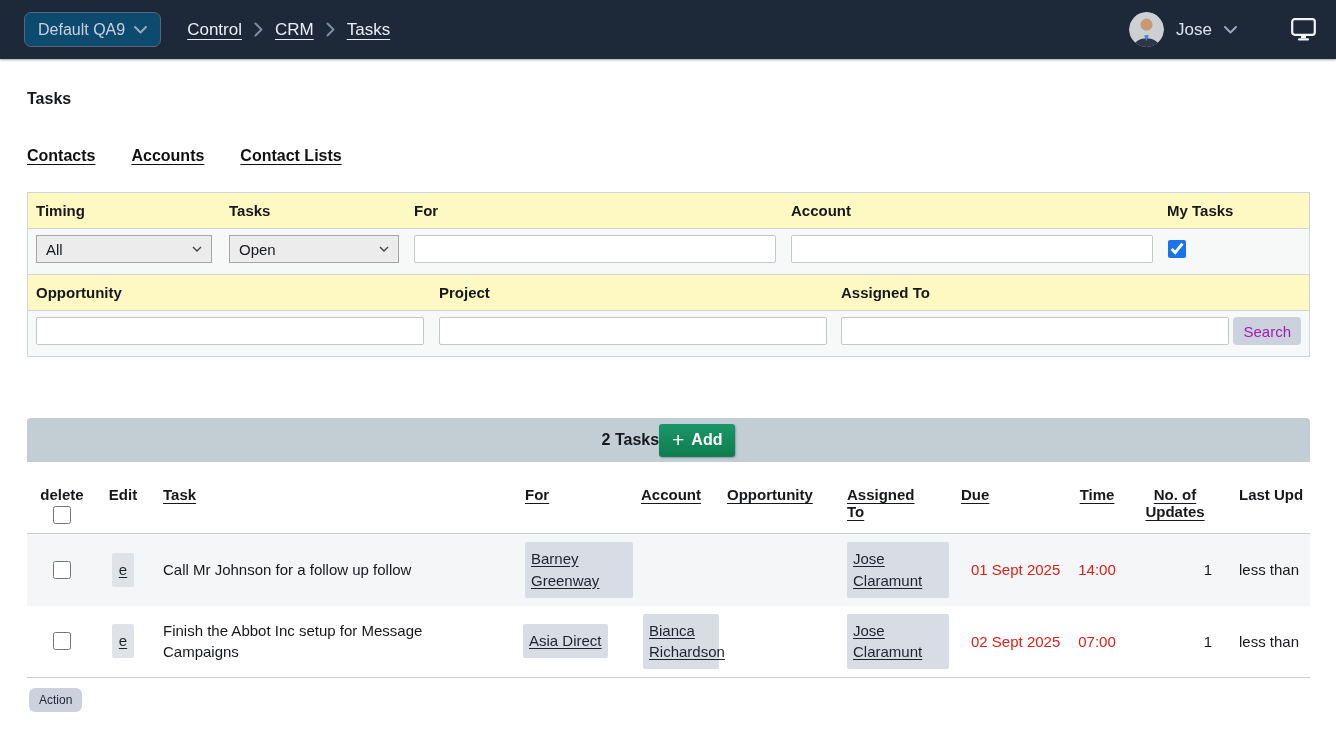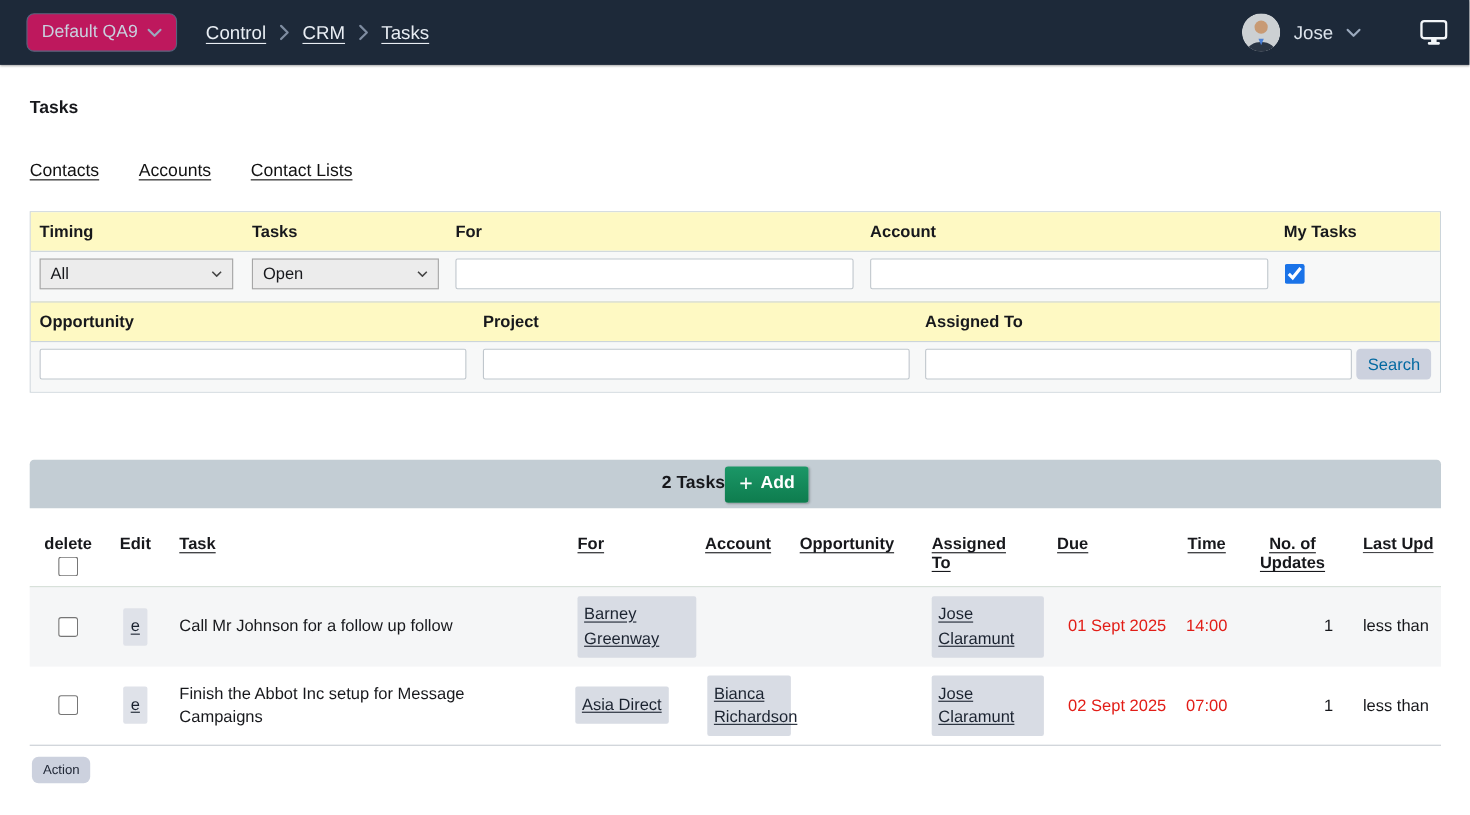--- a/index.html
+++ b/index.html
@@ -2,39 +2,39 @@
 <html><head>
 <meta charset="utf-8">
 <style>
   * { box-sizing: border-box; margin: 0; padding: 0; }
   html,body { width:1336px; height:741px; overflow:hidden; background:#fff;
     font-family:"Liberation Sans", sans-serif; color:#17181c; }
 
   
   .topbar { height:59px; background:#1d2939; display:flex; align-items:center;
     padding:0 20px 0 24px; box-shadow:0 1px 2px rgba(0,0,0,.35); }
-  .workspace { display:flex; align-items:center; gap:9px; background:#be185d;
+  .workspace { display:flex; align-items:center; gap:9px; background:#0c4a6e;
     border:1px solid #57647e; border-radius:7px; height:35px; padding:0 13px;
     color:#c9d1df; font-size:16px; cursor:pointer;justify-content:flex-end; }
   .breadcrumb { display:flex; align-items:center; margin-left:26px; gap:12px; }
   .breadcrumb a { color:#e9eef4; font-size:17px; text-decoration:underline;
     text-underline-offset:4px; cursor:pointer; }
   .crumb-sep { display:flex; align-items:center; }
   .spacer { flex:1; }
   .usermenu { display:flex; align-items:center; gap:12px; cursor:pointer; }
   .avatar { width:35px; height:35px; border-radius:50%; overflow:hidden; flex:0 0 auto; }
   .username { color:#dde4ec; font-size:17px; }
   .display-btn { margin-left:54px; display:flex; align-items:center; cursor:pointer; }
 
   
   main { padding:0 26px 0 27px; }
   h1.page-title { font-size:16px; font-weight:bold; margin-top:31px; }
   .tabs { margin-top:39px; display:flex; gap:36px; }
   .tabs a { color:#111; font-size:16px; text-decoration:underline;
-    text-underline-offset:3px; cursor:pointer; }
+    text-underline-offset:3px; cursor:pointer;font-weight:bold; }
 
   
   .filterbox { margin-top:27px; width:1283px; border:1px solid #ccd5da; }
   .frow { display:grid; }
   .r1 { grid-template-columns:193px 185px 377px 376px 152px; }
   .r2 { grid-template-columns:403px 402px 398px 80px; }
   .labels { background:#fef9c3; padding:9px 0 8px; }
   .labels + .inputs { border-top:1px solid #ccd5da; }
   .inputs { background:#f7f8f8; padding:6px 0 11px; }
   .inputs.r2 { border-bottom:none; }
@@ -45,21 +45,21 @@
     display:flex; align-items:center; justify-content:space-between; padding:0 9px;
     font-size:15px; cursor:pointer; }
   .fselect.status { width:170px; }
   .ftext { width:362px; height:28px; border:1px solid #c0c7cd; border-radius:2px;
     background:#fff; font-size:15px; padding:0 6px; font-family:inherit; }
   .ftext.wide { width:388px; }
   input[type="checkbox"] { width:18px; height:18px; accent-color:#1a73e8; cursor:pointer; }
   .fcell .mychk { margin-top:5px; margin-left:1px; }
   .searchcell { display:flex; justify-content:flex-end; padding-right:10px; }
   .btn-gray { height:28px; background:#ccd1de; border:none; border-radius:4px;
-    padding:0 10px; font-size:15px; color:#0369a1; font-family:inherit; cursor:pointer; }
+    padding:0 10px; font-size:15px; color:#a21caf; font-family:inherit; cursor:pointer; }
 
   
   .listbar { margin-top:61px; width:1283px; height:44px; background:#c3cdd4;
     border-radius:4px 4px 0 0; display:flex; align-items:center;
     justify-content:center; padding:0 16px; }
   .count { font-size:16px; font-weight:bold; }
   .addbtn { display:flex; align-items:center; gap:7px; height:33px; padding:0 13px;
     background:linear-gradient(#1b9767,#0e7c4e); border:none; border-radius:3px;
     color:#fff; font-size:16px; font-weight:bold; font-family:inherit; cursor:pointer;
     box-shadow:1px 1px 2px rgba(0,0,0,.25); }

